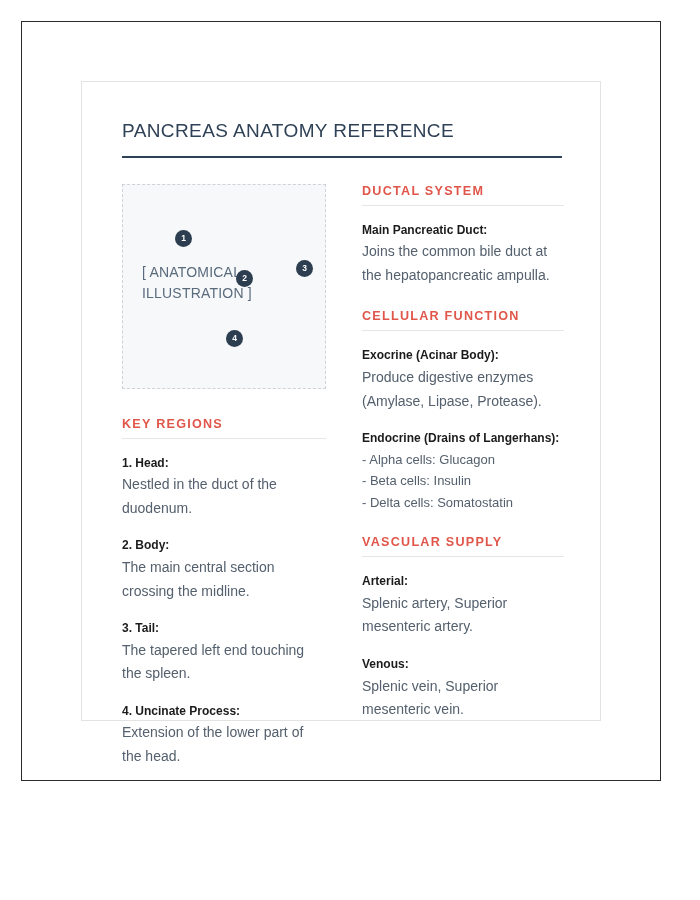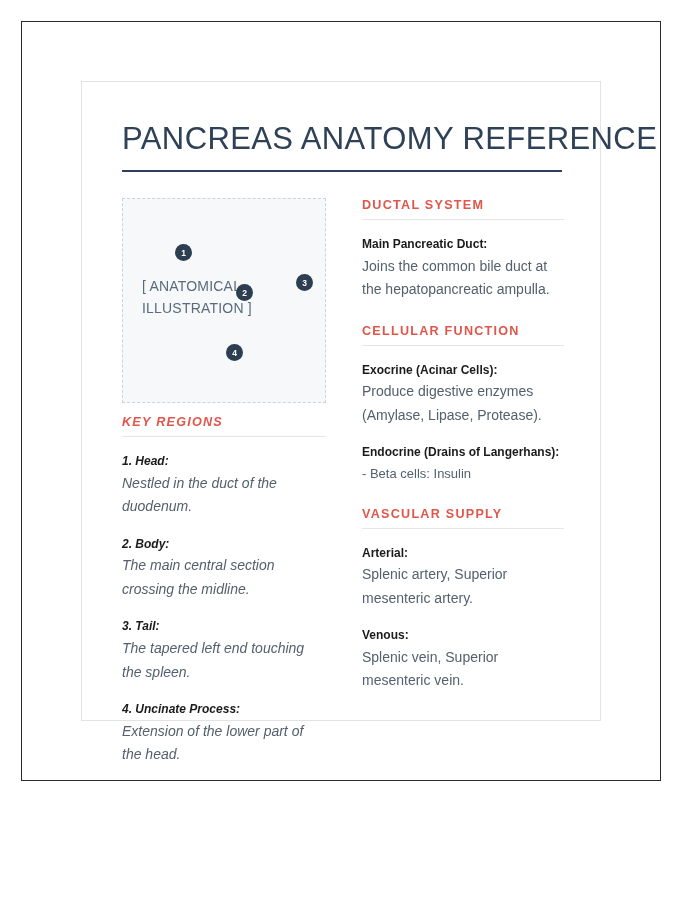--- a/index.html
+++ b/index.html
@@ -38,21 +38,21 @@
     height: 640px;
     border: 1px solid #e3e3e3;
     box-sizing: border-box;
     background: #ffffff;
     overflow: visible;
     padding: 38px 38px 0 40px;
   }
 
   
   .doc-title {
-    font-size: 31px;
+    font-size: 19px;
     font-weight: 400;
     color: #2f4156;
     letter-spacing: 0.4px;
     margin: 0 0 0 0;
     line-height: 1.2;
     white-space: nowrap;
   }
   .title-rule {
     margin-top: 13px;
     border-bottom: 2.2px solid #2f4156;
@@ -120,21 +120,21 @@
     letter-spacing: 1.25px;
     margin: 0;
     padding: 0 0 7px 0;
     text-transform: uppercase;
   }
   .section-rule {
     border-bottom: 1px solid #e6e6e6;
     margin-bottom: 15px;
   }
   .section-block { margin-bottom: 22px; }
-  .section-block.first-left { margin-top: 12px; font-style: italic; }
+  .section-block.first-left { margin-top: 28px; }
 
   
   .entry { margin-bottom: 16px; }
   .entry:last-child { margin-bottom: 0; }
   .entry-term {
     font-size: 12px;
     font-weight: 700;
     color: #1b1b1b;
     line-height: 1.55;
     margin: 0 0 1px 0;
@@ -225,28 +225,30 @@
             <p class="entry-desc">Joins the common bile duct at the hepatopancreatic ampulla.</p>
           </div>
 
         </div>
 
         <div class="section-block">
           <h2 class="section-head">CELLULAR FUNCTION</h2>
           <div class="section-rule"></div>
 
           <div class="entry">
-            <div class="entry-term">Exocrine (Acinar Cells):</div>
+            <div class="entry-term">Exocrine (Acinar Body):</div>
             <p class="entry-desc">Produce digestive enzymes (Amylase, Lipase, Protease).</p>
           </div>
 
           <div class="entry">
             <div class="entry-term">Endocrine (Drains of Langerhans):</div>
             <ul class="bullet-list">
+              <li>- Alpha cells: Glucagon</li>
               <li>- Beta cells: Insulin</li>
+              <li>- Delta cells: Somatostatin</li>
             </ul>
           </div>
         </div>
 
         <div class="section-block">
           <h2 class="section-head">VASCULAR SUPPLY</h2>
           <div class="section-rule"></div>
 
           <div class="entry">
             <div class="entry-term">Arterial:</div>

